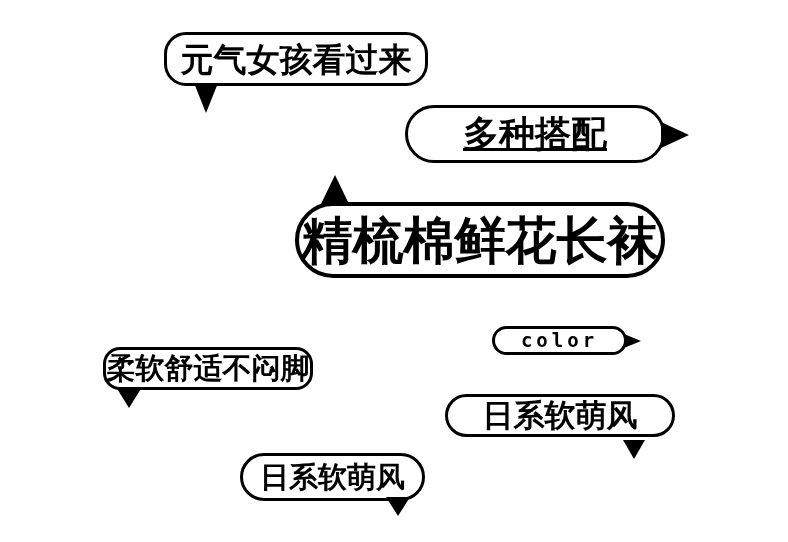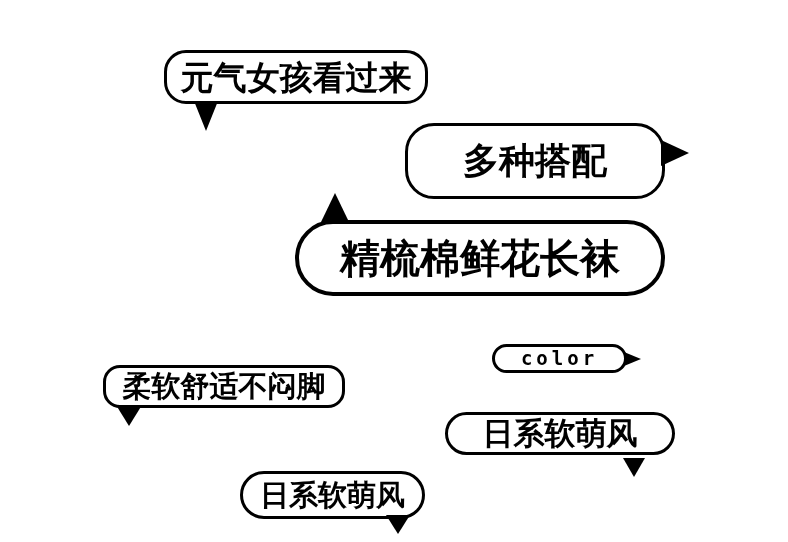--- a/index.html
+++ b/index.html
@@ -18,21 +18,20 @@
   }
   .bubble {
     position: absolute;
     box-sizing: border-box;
     background: #ffffff;
     border: 3px solid #000000;
     display: flex;
     align-items: center;
     justify-content: center;
     white-space: nowrap;
-    margin-top: 18px;
   }
   .bubble-text {
     display: block;
     line-height: 1;
     font-weight: 700;
   }
   .tail {
     position: absolute;
     width: 0;
     height: 0;
@@ -44,32 +43,32 @@
   .b-greeting { left: 164px; top: 32px; width: 264px; height: 54px; border-radius: 22px; }
   .b-greeting .bubble-text { font-size: 33px; }
   .b-greeting .tail {
     left: 27px; top: 48px;
     border-left: 12px solid transparent;
     border-right: 12px solid transparent;
     border-top: 30px solid #000000;
   }
 
   
-  .b-versatile { left: 405px; top: 105px; width: 260px; height: 76px; border-radius: 29px; }
+  .b-versatile { left: 405px; top: 105px; width: 260px; height: 58px; border-radius: 29px; text-decoration: underline; }
   .b-versatile .bubble-text { font-size: 36px; }
   .b-versatile .tail {
     left: 253px; top: 14px;
     border-top: 13px solid transparent;
     border-bottom: 13px solid transparent;
     border-left: 28px solid #000000;
   }
 
   
   .b-title { left: 295px; top: 202px; width: 370px; height: 76px; border-radius: 38px; border-width: 4px; }
-  .b-title .bubble-text { font-size: 40px; font-weight: 900; text-align: center; }
+  .b-title .bubble-text { font-size: 51px; font-weight: 900; text-align: center; }
   .b-title .tail {
     left: 22px; top: -31px;
     border-left: 14px solid transparent;
     border-right: 14px solid transparent;
     border-bottom: 29px solid #000000;
   }
 
   
   .b-color { left: 492px; top: 326px; width: 135px; height: 29px; border-radius: 15px; }
   .b-color .bubble-text {
@@ -79,21 +78,21 @@
     font-weight: 700;
   }
   .b-color .tail {
     left: 129px; top: 5px;
     border-top: 7px solid transparent;
     border-bottom: 7px solid transparent;
     border-left: 17px solid #000000;
   }
 
   
-  .b-soft { left: 103px; top: 347px; width: 242px; height: 43px; border-radius: 17px; }
+  .b-soft { left: 103px; top: 347px; width: 210px; height: 43px; border-radius: 17px; }
   .b-soft .bubble-text { font-size: 29px; }
   .b-soft .tail {
     left: 10px; top: 37px;
     border-left: 13px solid transparent;
     border-right: 13px solid transparent;
     border-top: 21px solid #000000;
   }
 
   
   .b-japanese { left: 445px; top: 394px; width: 230px; height: 43px; border-radius: 24px; }

